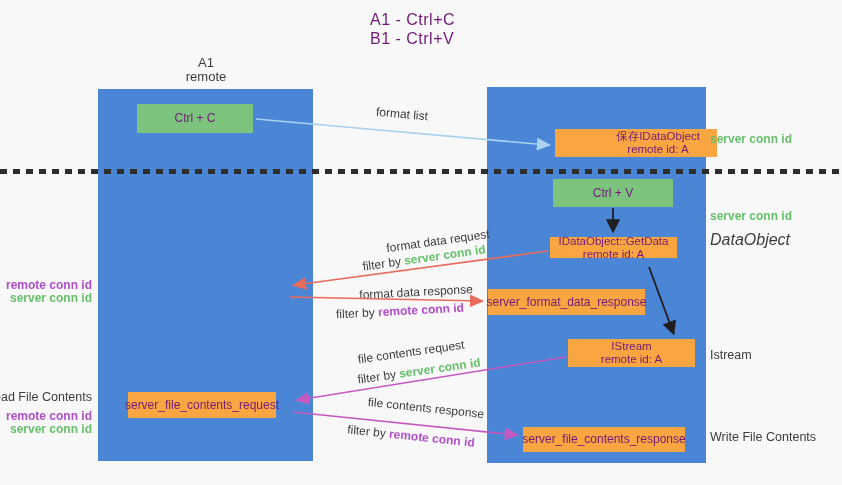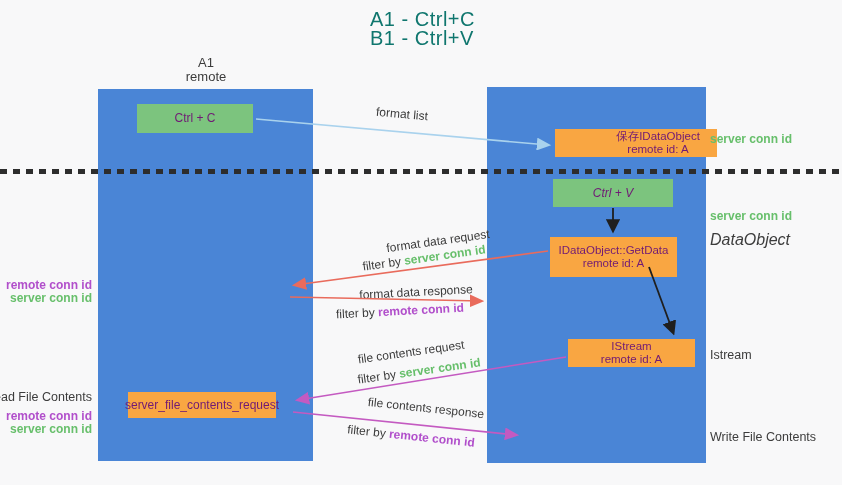--- a/index.html
+++ b/index.html
@@ -1,19 +1,19 @@
 <!DOCTYPE html>
 <html><head>
 <meta charset="utf-8">
 <style>
   html,body{margin:0;padding:0;}
   body{font-family:"Liberation Sans",sans-serif;background:#fafafa;}
   #canvas{position:relative;width:842px;height:485px;background:#f8f8f9;overflow:hidden;}
 
-  .title{position:absolute;left:370px;top:10px;font-size:20px;line-height:19px;color:#0f766e;letter-spacing:.5px;}
+  .title{position:absolute;left:370px;top:10px;font-size:16px;line-height:19px;color:#701a75;letter-spacing:.5px;}
 
   .col-header{position:absolute;text-align:center;font-size:13px;line-height:14px;color:#3c3c3c;transform:translateX(-50%);}
 
   .column{position:absolute;background:#4a85d6;z-index:1;}
   #colA{left:98px;top:89px;width:215px;height:372px;}
   #colB{left:487px;top:87px;width:219px;height:376px;}
 
   .dotline{position:absolute;left:0;top:169px;width:842px;height:5px;z-index:3;
     background:repeating-linear-gradient(to right,#2d2d2d 0 7px,transparent 7px 13px);}
 
@@ -60,40 +60,46 @@
 
   <div class="box green" style="left:137px;top:104px;width:116px;height:29px;">
     <div>Ctrl + C</div>
   </div>
 
   <div class="box orange" style="left:555px;top:129px;width:118px;height:28px;padding-left:44px;">
     <div class="l2">保存IDataObject</div>
     <div class="l2">remote id: A</div>
   </div>
 
-  <div class="box green" style="left:553px;top:179px;width:120px;height:28px;font-style:italic;">
+  <div class="box green" style="left:553px;top:179px;width:120px;height:28px;">
     <div>Ctrl + V</div>
   </div>
 
-  <div class="box orange" style="left:550px;top:237px;width:127px;height:40px;">
+  <div class="box orange" style="left:550px;top:237px;width:127px;height:21px;">
     <div class="l2">IDataObject::GetData</div>
     <div class="l2">remote id: A</div>
   </div>
 
 
+  <div class="box orange" style="left:488px;top:289px;width:157px;height:26px;">
+    <div>server_format_data_response</div>
+  </div>
 
   <div class="box orange" style="left:568px;top:339px;width:127px;height:28px;">
     <div class="l2">IStream</div>
     <div class="l2">remote id: A</div>
   </div>
 
   <div class="box orange" style="left:128px;top:392px;width:148px;height:26px;">
     <div>server_file_contents_request</div>
   </div>
 
+  <div class="box orange" style="left:523px;top:427px;width:162px;height:25px;">
+    <div>server_file_contents_response</div>
+  </div>
 
   <div class="sidelabel right green-t" style="top:133px;">server conn id</div>
   <div class="sidelabel right green-t" style="top:210px;">server conn id</div>
   <div class="sidelabel right black-t" style="top:233px;font-size:16px;font-style:italic;">DataObject</div>
   <div class="sidelabel right black-t" style="top:349px;font-size:12.5px;">Istream</div>
   <div class="sidelabel right black-t" style="top:431px;font-size:12.5px;">Write File Contents</div>
 
   <div class="sidelabel left purple-t" style="top:279px;">remote conn id</div>
   <div class="sidelabel left green-t" style="top:292px;">server conn id</div>
   <div class="sidelabel left black-t" style="top:391px;font-size:12.5px;">Read File Contents</div>

